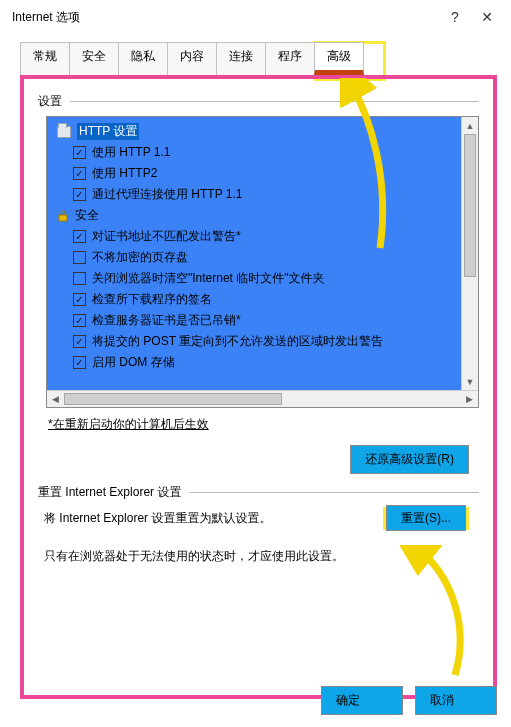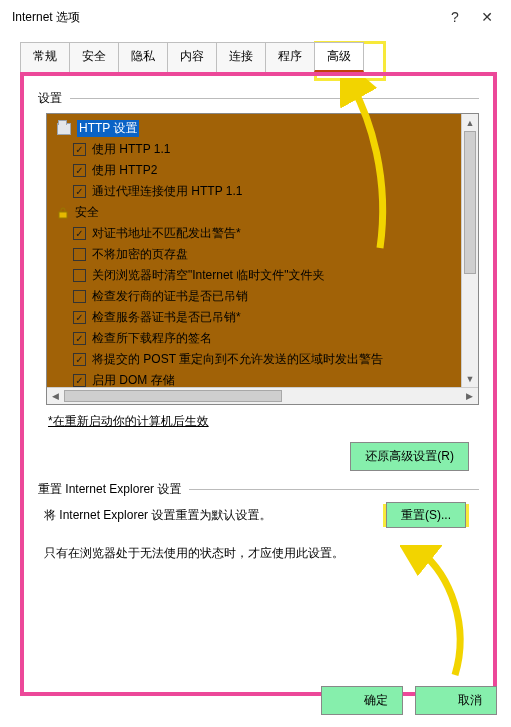--- a/index.html
+++ b/index.html
@@ -38,21 +38,21 @@
     border-bottom: none;
     background: #f7f7f7;
     margin-right: -1px;
     position: relative;
     cursor: default;
     white-space: nowrap;
   }
   .tab.active {
     background: #fff;
     z-index: 2;
-    border-bottom: 2px solid #c2410c;
+    border-bottom: 5px solid #c2410c;
   }
   .tab-highlight {
     position: absolute;
     border: 3px solid #f7e93a;
     pointer-events: none;
   }
   .tab-hl-1 {
     left: 314px; top: 41px; width: 72px; height: 40px;
   }
   .panel {
@@ -67,21 +67,21 @@
     align-items: center;
     margin: 4px 0 6px 0;
   }
   .group-label .lbl { white-space: nowrap; margin-right: 8px; }
   .group-label .line { flex:1; height:1px; background:#bbb; }
   .listbox {
     border: 1px solid #888;
     height: 292px;
     overflow: hidden;
     position: relative;
-    background:#a16207;
+    background:#3b82f6;
     margin-left:8px;
   }
   .list-inner {
     padding: 4px 0 4px 4px;
     position: relative;
   }
   .list-row {
     display: flex;
     align-items: center;
     height: 21px;
@@ -123,24 +123,24 @@
   }
   .vscroll .arrow{height:17px;display:flex;align-items:center;justify-content:center;font-size:9px;color:#666;}
   .vscroll .track{position:relative;width:100%;height:calc(100% - 34px);}
   .vscroll .thumb{position:absolute;left:2px;right:2px;top:0;height:60%;background:#cfcfcf;border:1px solid #a8a8a8;}
   .note {
     margin: 8px 0 12px 10px;
     text-decoration: underline;
   }
   .btn {
     border:1px solid #888;
-    background:#86efac;
+    background:#0ea5e9;
     padding:5px 14px;
     cursor:default;
-    text-align:right;
+    text-align:left;
     white-space:nowrap;
   }
   .btn-row-right { display:flex; justify-content:flex-end; margin:4px 10px 6px 0;}
   .reset-row {
     display:flex;align-items:center;justify-content:space-between;
     margin:6px 10px 0 6px;
   }
   .reset-row .btn-hl {
     border:3px solid #f7e93a; padding:0;
   }
@@ -218,30 +218,26 @@
       </div>
       <div class="list-row depth1">
         <span class="cb"></span>
         <span class="txt">不将加密的页存盘</span>
       </div>
       <div class="list-row depth1">
         <span class="cb"></span>
         <span class="txt">关闭浏览器时清空"Internet 临时文件"文件夹</span>
       </div>
       <div class="list-row depth1">
-        <span class="cb"></span>
-        <span class="txt">检查发行商的证书是否已吊销</span>
+        <span class="cb checked"></span>
+        <span class="txt">检查所下载程序的签名</span>
       </div>
       <div class="list-row depth1">
         <span class="cb checked"></span>
         <span class="txt">检查服务器证书是否已吊销*</span>
-      </div>
-      <div class="list-row depth1">
-        <span class="cb checked"></span>
-        <span class="txt">检查所下载程序的签名</span>
       </div>
       <div class="list-row depth1">
         <span class="cb checked"></span>
         <span class="txt">将提交的 POST 重定向到不允许发送的区域时发出警告</span>
       </div>
       <div class="list-row depth1">
         <span class="cb checked"></span>
         <span class="txt">启用 DOM 存储</span>
       </div>
     </div>

